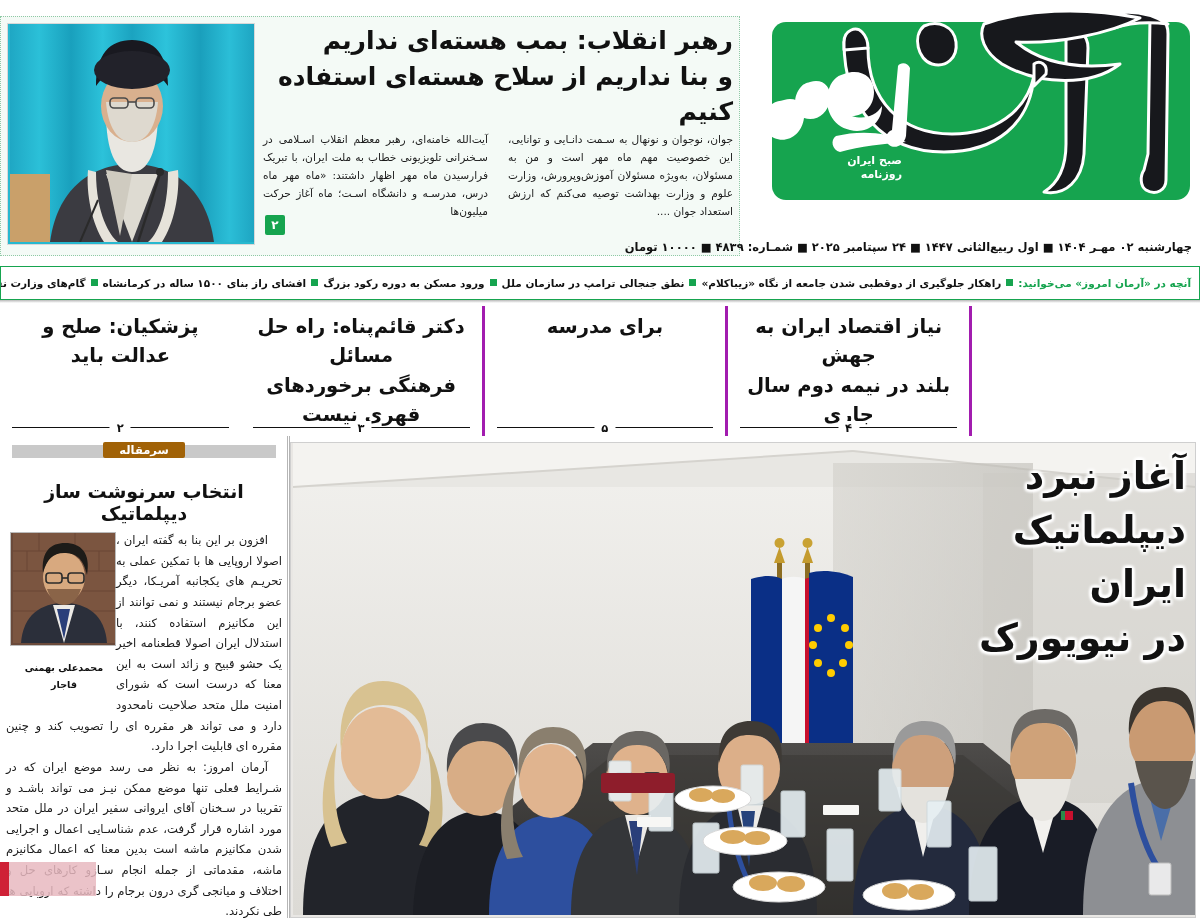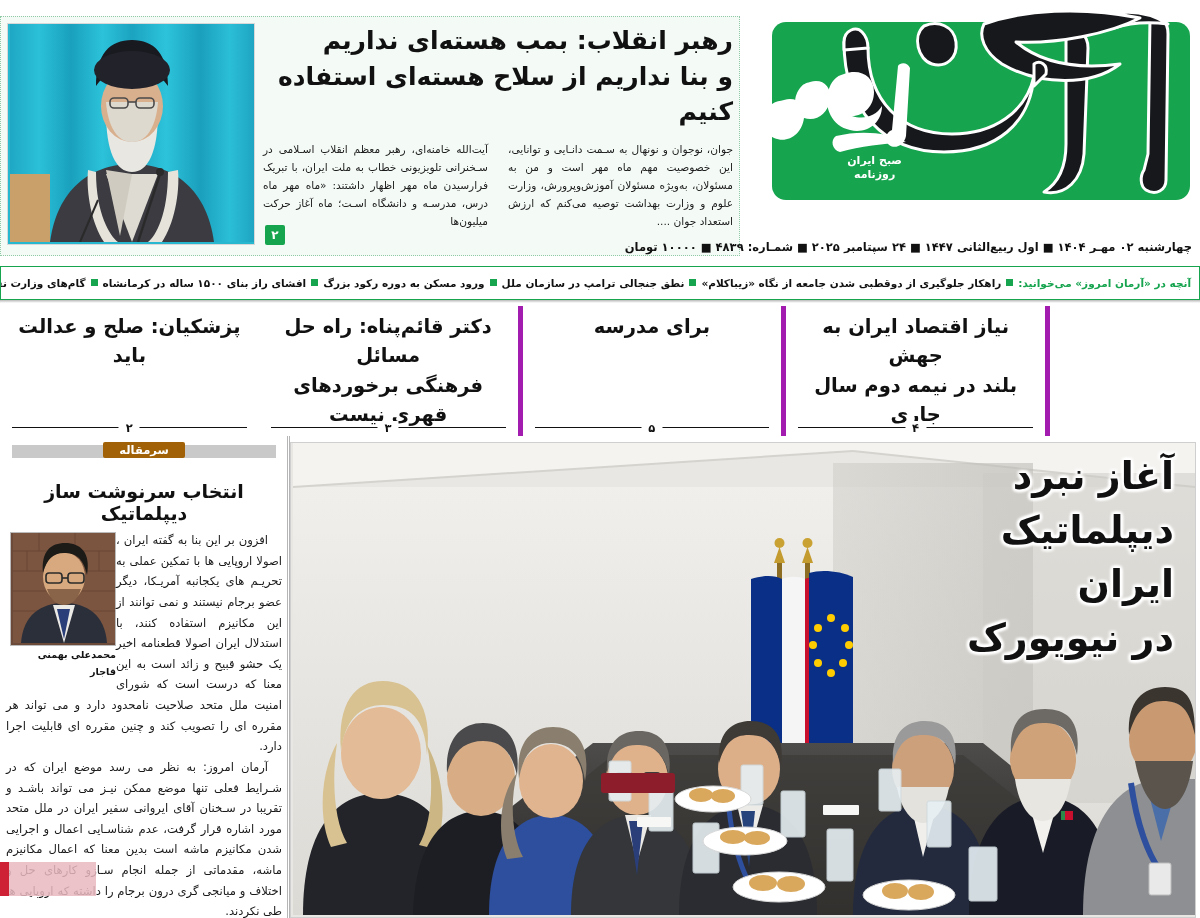--- a/index.html
+++ b/index.html
@@ -13,79 +13,79 @@
   .page{width:1200px;height:918px;position:relative;background:#fff;box-sizing:border-box;}
 
   
   .topband{position:absolute;left:0;top:0;width:1200px;height:258px;}
 
   
   .masthead{position:absolute;right:0;top:4px;width:452px;height:226px;}
   .mast-green{position:absolute;right:10px;top:18px;width:418px;height:178px;background:#16a44f;border-radius:14px;}
   .mast-logo{position:absolute;right:0;top:0;width:452px;height:200px;}
   .mast-logo svg{display:block;}
-  .mast-sub{position:absolute;right:298px;top:150px;color:#fff;font-size:11px;line-height:1.25;text-align:center;}
+  .mast-sub{position:absolute;right:298px;top:150px;color:#fff;font-size:11px;line-height:1.25;}
   .mast-sub span{display:block;font-weight:bold;}
   .dateline{position:absolute;right:8px;top:236px;width:440px;text-align:center;font-size:11.5px;font-weight:bold;color:#111;letter-spacing:0;white-space:nowrap;}
 
   
   .lead{position:absolute;left:0;top:16px;width:740px;height:240px;
         border:1px dotted #8fc9a5;background:#f4faf6;box-sizing:border-box;padding:4px;}
   .lead-photo{position:absolute;left:6px;top:6px;width:246px;height:220px;border:1px solid #d8d8d8;overflow:hidden;background:#27b8cf;}
   .lead-photo svg{display:block;}
   .lead-body{position:absolute;right:6px;top:6px;left:262px;height:222px;}
   .lead-head{font-size:25px;line-height:1.42;font-weight:bold;text-align:right;color:#111;letter-spacing:-0.4px;}
-  .lead-cols{display:flex;flex-direction:row-reverse;gap:20px;margin-top:10px;position:relative;}
+  .lead-cols{display:flex;flex-direction:row-reverse;gap:20px;position:relative;}
   .lead-col{flex:1;font-size:10.6px;line-height:1.72;text-align:justify;color:#1c1c1c;}
   .pagebadge{position:absolute;left:2px;bottom:-14px;width:20px;height:20px;background:#16a44f;color:#fff;
              font-size:12px;font-weight:bold;display:flex;align-items:center;justify-content:center;border-radius:2px;}
 
   
   .indexstrip{position:absolute;left:0;top:266px;width:1200px;height:34px;
       border:1px solid #16a44f;box-sizing:border-box;background:#fff;
       display:flex;align-items:center;overflow:hidden;}
   .indexstrip .inner{white-space:nowrap;font-size:10.5px;font-weight:bold;padding:0 8px;width:100%;text-align:right;direction:rtl;}
   .idx-lead{color:#16a44f;}
   .idx-sq{display:inline-block;width:7px;height:7px;background:#16a44f;margin:0 5px;vertical-align:1px;}
   .idx-item{color:#111;}
   .strip-shadow{position:absolute;left:0;top:300px;width:1200px;height:3px;background:linear-gradient(180deg,#b9b9b9,#fff);}
 
   
-  .headrow{position:absolute;left:0;top:306px;width:1050px;height:130px;display:flex;flex-direction:row-reverse;}
+  .headrow{position:absolute;left:0;top:306px;width:972px;height:130px;display:flex;flex-direction:row-reverse;}
   .hcell{position:relative;flex:1;padding:6px 12px 0 12px;box-sizing:border-box;}
-  .hcell + .hcell{border-right:5px solid #a21caf;}
+  .hcell + .hcell{border-right:3px solid #a21caf;}
   .htitle{font-size:19.5px;line-height:1.5;font-weight:bold;text-align:center;color:#111;letter-spacing:-0.3px;}
   .hrule{position:absolute;left:12px;right:12px;bottom:8px;height:1px;background:#111;}
   .hnum{position:absolute;left:50%;transform:translateX(-50%);bottom:1px;background:#fff;
         padding:0 7px;font-size:11.5px;font-weight:bold;color:#111;}
 
   
   .mainrow{position:absolute;left:0;top:436px;width:1200px;height:482px;}
 
   
   .photobox{position:absolute;right:4px;top:6px;width:904px;height:474px;border:1px solid #cfcfcf;overflow:hidden;background:#e9e7e4;}
   .photobox svg{display:block;}
-  .bighead{position:absolute;right:26px;top:14px;width:250px;text-align:right;
+  .bighead{position:absolute;right:14px;top:14px;width:250px;text-align:right;
      font-size:38px;line-height:1.42;font-weight:bold;color:#111;
      text-shadow: -2px 0 3px #fff, 2px 0 3px #fff, 0 -2px 3px #fff, 0 2px 3px #fff,
                   -2px -2px 3px #fff, 2px 2px 3px #fff, -2px 2px 3px #fff, 2px -2px 3px #fff;
      letter-spacing:-1px;}
 
   
   .editorial{position:absolute;left:0;top:0;width:288px;height:482px;box-sizing:border-box;padding:4px 6px 0 6px;}
   .edit-label-wrap{display:flex;justify-content:center;align-items:center;height:20px;position:relative;}
   .edit-label-bar{position:absolute;left:6px;right:6px;top:5px;height:13px;background:#c9c9c9;}
   .edit-label{position:relative;background:#a16207;color:#fff;font-size:11.5px;font-weight:bold;
               padding:1px 16px;border-radius:2px;}
   .edit-title{font-size:19px;font-weight:bold;text-align:center;margin:20px 0 6px 0;letter-spacing:-0.4px;color:#111;}
   .edit-flow{font-size:11.6px;line-height:1.78;text-align:justify;color:#1a1a1a;}
   .edit-author-box{float:left;width:104px;margin:2px 0 4px 6px;shape-outside:margin-box;}
   .edit-portrait{width:104px;height:112px;border:1px solid #bbb;overflow:hidden;background:#6b4a3a;}
   .edit-portrait svg{display:block;}
-  .edit-author{font-size:9.6px;font-weight:bold;text-align:right;padding-top:0;color:#111;}
+  .edit-author{font-size:9.6px;font-weight:bold;text-align:center;padding-top:13px;color:#111;}
   .edit-p{margin:0 0 0 0;text-indent:14px;}
   .redmark{position:absolute;left:0;bottom:22px;width:96px;height:34px;background:#e8b9bf;opacity:.85;}
   .redmark2{position:absolute;left:0;bottom:22px;width:9px;height:34px;background:#cf2136;}
   .edit-div{position:absolute;right:0;top:0;width:1px;height:482px;background:#b5b5b5;}
 
   .vrule-mid{position:absolute;left:289px;top:0;width:1px;height:482px;background:#b5b5b5;}
 </style>
 </head>
 <body>
 

